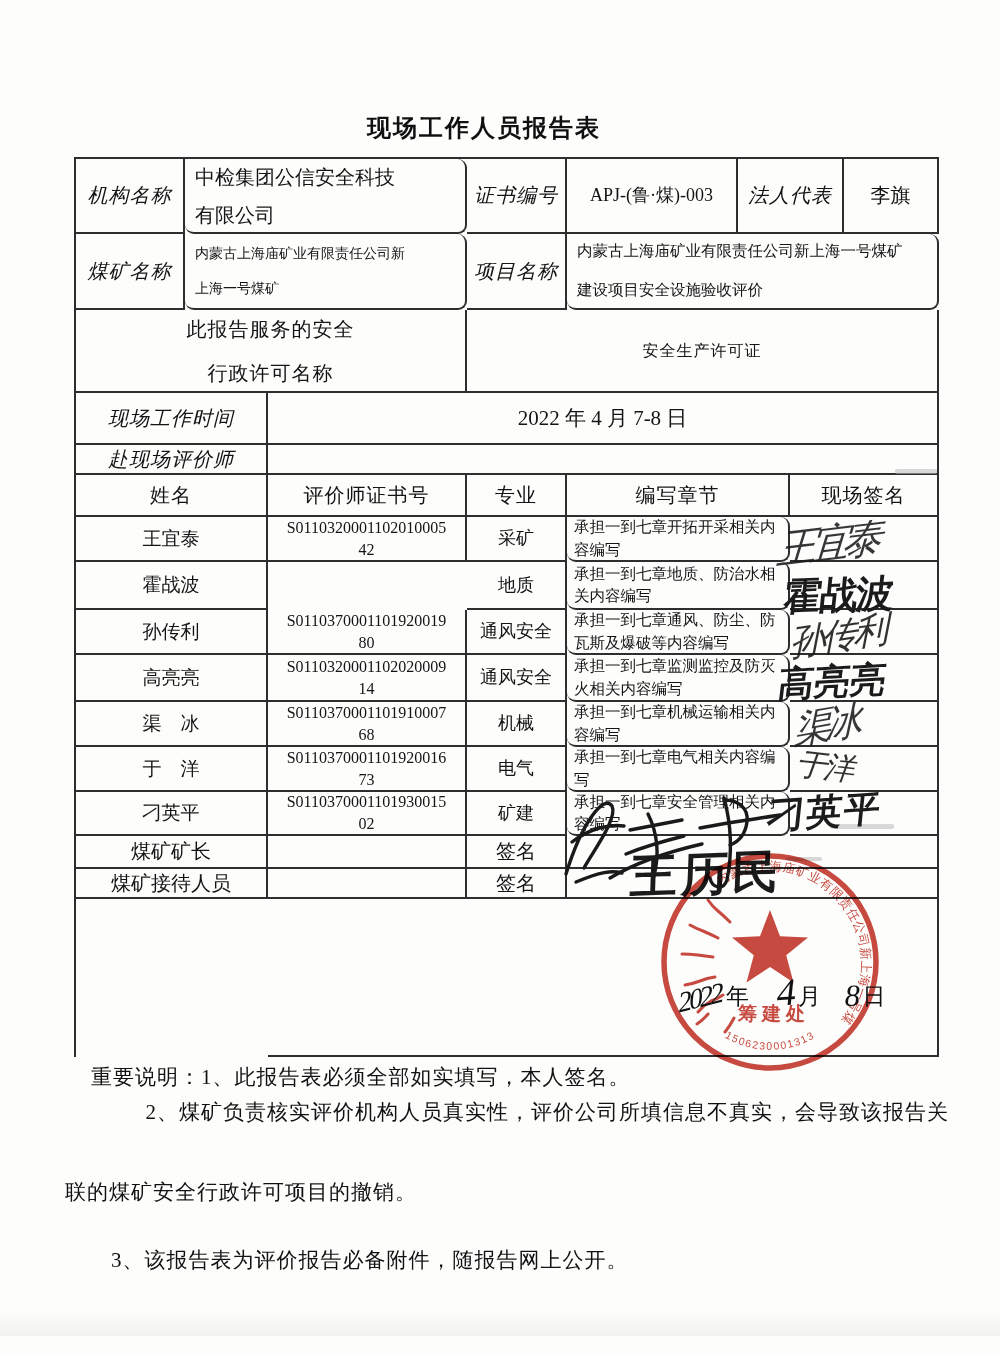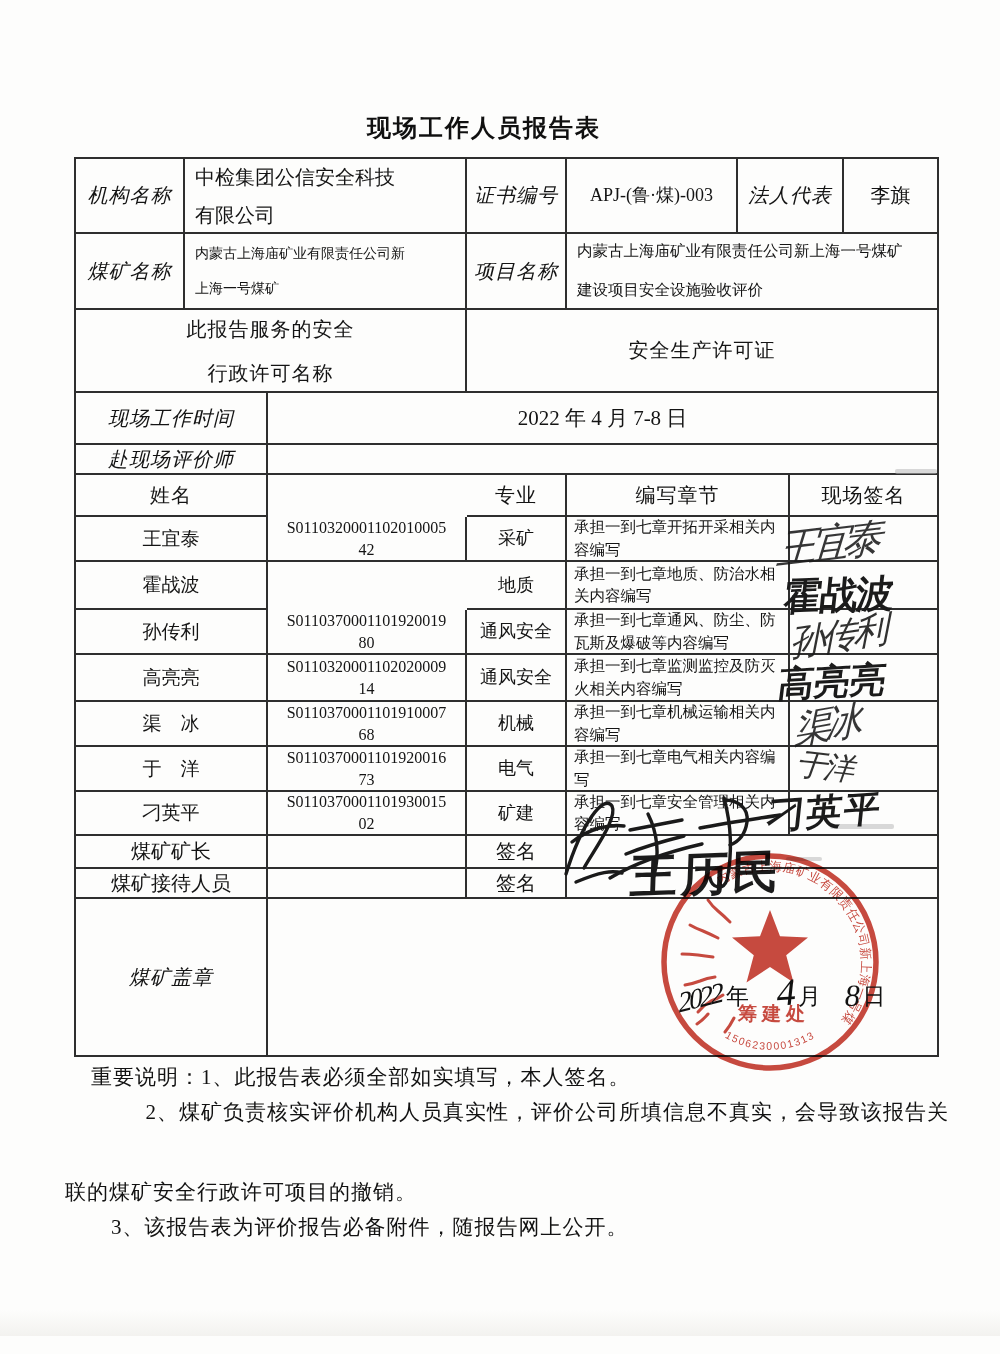--- a/index.html
+++ b/index.html
@@ -16,26 +16,26 @@
   .form-table{position:absolute;left:74px;top:157px;width:863px;height:898px;
        display:grid;
        grid-template-columns:109px 83px 199px 100px 171px 52px 54px 95px;
        grid-template-rows:75px 76px 83px 52px 30px 42px 45px 48px 45px 47px 45px 45px 44px 33px 30px 158px;
        border-top:2px solid #2e2e2e;border-left:2px solid #2e2e2e;}
   .cell{border-right:2px solid #2e2e2e;border-bottom:2px solid #2e2e2e;
        display:flex;align-items:center;justify-content:center;text-align:center;
        font-size:19px;line-height:1.35;box-sizing:border-box;min-width:0;min-height:0;}
   .lbl{font-size:20px;letter-spacing:1px;font-style:italic;}
   .pre{white-space:pre-line;}
-  .left{justify-content:flex-start;text-align:left;padding:2px 10px;}
+  .left{justify-content:flex-start;text-align:left;padding:2px 10px;border-radius:9px;}
   .val-org{font-size:20px;line-height:1.9;}
   .val-mine{font-size:14px;line-height:2.5;}
   .val-proj{font-size:15.5px;line-height:2.5;}
   .lic-lbl{font-size:20px;line-height:2.2;letter-spacing:1px;}
-  .lic-val{font-size:20px;letter-spacing:1px;}
+  .lic-val{font-size:16px;letter-spacing:1px;}
   .time-val{font-size:21px;}
   .hdr{font-size:20px;letter-spacing:1px;}
   .cert{font-size:16px;line-height:1.35;}
   .chapter{font-size:15.5px;line-height:1.45;padding:2px 7px;}
   .major{font-size:18px;}
 
   
   .sig{position:absolute;z-index:5;color:#1b1b1b;
        font-family:"Liberation Serif","DejaVu Serif",serif;white-space:nowrap;}
   .sig-s1{left:780px;top:516px;font-size:40px;transform:rotate(-7deg) skewX(-24deg);letter-spacing:-7px;opacity:.88;}
@@ -59,21 +59,21 @@
   .dy{font-size:28px;transform:rotate(-14deg) skewX(-18deg);letter-spacing:-3px;margin-right:2px;}
   .du{font-size:23px;margin:0 2px 2px 2px;}
   .dm{font-size:38px;transform:rotate(-4deg) skewX(-10deg);margin-left:26px;}
   .dd{font-size:31px;transform:skewX(-8deg);margin-left:22px;}
 
   .notes{position:absolute;left:65px;top:1060px;width:884px;font-size:21px;
        line-height:35px;letter-spacing:1px;color:#121212;}
   .notes .n1{padding-left:26px;}
   .notes .n2{padding-left:46px;text-align:right;}
   .notes .n3{padding-left:0;margin-top:45px;}
-  .notes .n4{padding-left:46px;}
+  .notes .n4{padding-left:46px;margin-top:33px;}
 </style>
 </head>
 <body>
 
 <div class="page">
 
   <div class="doc-title">现场工作人员报告表</div>
 
   <div class="form-table">
 
@@ -96,20 +96,21 @@
 行政许可名称</div>
     <div class="cell lic-val" style="grid-column:4/span 5;grid-row:3">安全生产许可证</div>
 
     <div class="cell lbl" style="grid-column:1/span 2;grid-row:4">现场工作时间</div>
     <div class="cell time-val" style="grid-column:3/span 6;grid-row:4">2022 年 4 月 7-8 日</div>
 
     <div class="cell lbl" style="grid-column:1/span 2;grid-row:5">赴现场评价师</div>
     <div class="cell" style="grid-column:3/span 6;grid-row:5"></div>
 
     <div class="cell hdr" style="grid-column:1/span 2;grid-row:6">姓名</div>
+    <div class="cell hdr" style="grid-column:3;grid-row:6">评价师证书号</div>
     <div class="cell hdr" style="grid-column:4;grid-row:6">专业</div>
     <div class="cell hdr" style="grid-column:5/span 2;grid-row:6">编写章节</div>
     <div class="cell hdr" style="grid-column:7/span 2;grid-row:6">现场签名</div>
 
     <div class="cell" style="grid-column:1/span 2;grid-row:7">王宜泰</div>
     <div class="cell pre cert" style="grid-column:3;grid-row:7">S0110320001102010005
 42</div>
     <div class="cell major" style="grid-column:4;grid-row:7">采矿</div>
     <div class="cell left chapter" style="grid-column:5/span 2;grid-row:7">承担一到七章开拓开采相关内容编写</div>
     <div class="cell" style="grid-column:7/span 2;grid-row:7"></div>
@@ -157,21 +158,20 @@
     <div class="cell" style="grid-column:1/span 2;grid-row:14;font-size:20px">煤矿矿长</div>
     <div class="cell" style="grid-column:3;grid-row:14"></div>
     <div class="cell" style="grid-column:4;grid-row:14;font-size:20px">签名</div>
     <div class="cell" style="grid-column:5/span 4;grid-row:14"></div>
 
     <div class="cell" style="grid-column:1/span 2;grid-row:15;font-size:20px">煤矿接待人员</div>
     <div class="cell" style="grid-column:3;grid-row:15"></div>
     <div class="cell" style="grid-column:4;grid-row:15;font-size:20px">签名</div>
     <div class="cell" style="grid-column:5/span 4;grid-row:15"></div>
 
-    <div class="cell lbl" style="grid-column:1/span 2;grid-row:16">煤矿盖章</div>
     <div class="cell" style="grid-column:3/span 6;grid-row:16"></div>
   </div>
 
   <div class="sig sig-s1">王宜泰</div>
   <div class="sig sig-s2">霍战波</div>
   <div class="sig sig-s3">孙传利</div>
   <div class="sig sig-s4">高亮亮</div>
   <div class="sig sig-s5">渠冰</div>
   <div class="sig sig-s6">于洋</div>
   <div class="sig sig-s7">刁英平</div>

